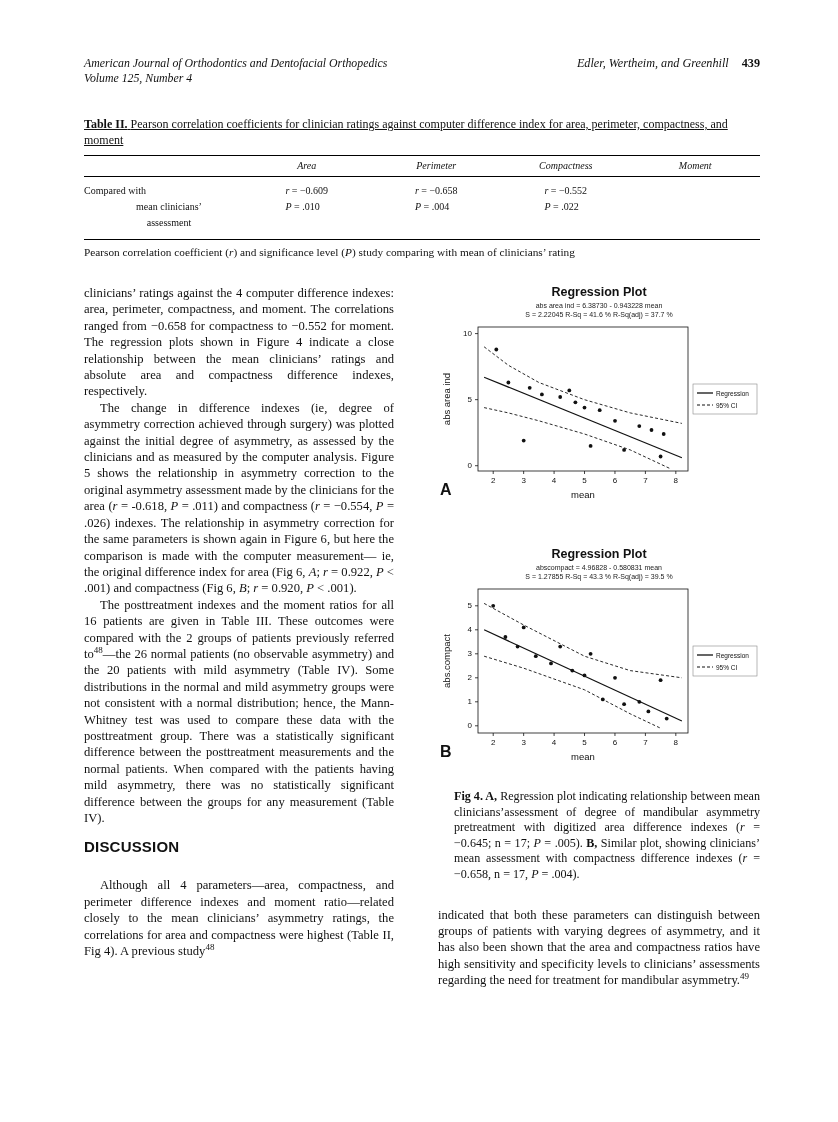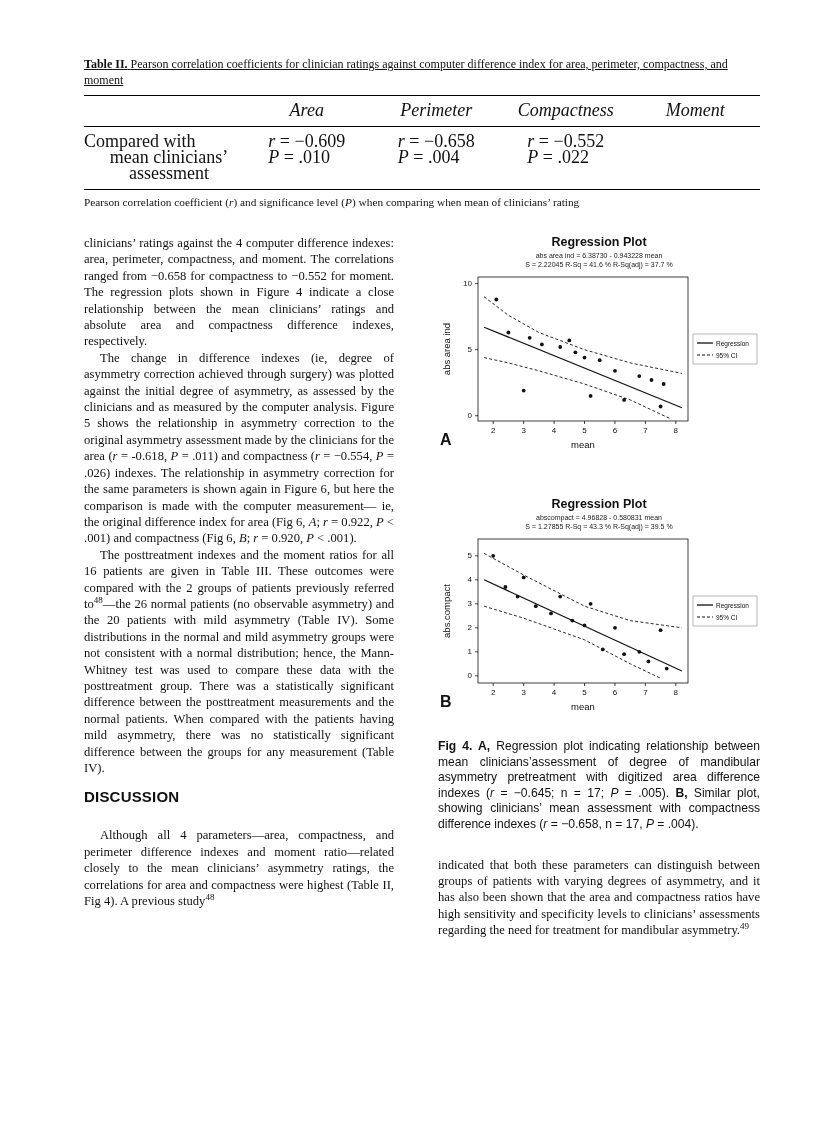--- a/index.html
+++ b/index.html
@@ -17,21 +17,21 @@
   .hdr{display:flex;justify-content:space-between;align-items:flex-start;margin-bottom:30px;}
   .hdr-left{font-style:italic;font-size:11.8px;line-height:15px;}
   .hdr-right{font-size:12.2px;white-space:nowrap;}
   .hdr-right .authors{font-style:italic;}
   .hdr-right .pagenum{font-weight:bold;margin-left:10px;}
 
   
   .tbl-caption{font-size:12px;line-height:16px;margin:0 0 7px 0;text-decoration:underline;}
   .tbl-caption .tbl-label{font-weight:bold;}
   .tbl-rule{border-top:1px solid #000;height:0;}
-  .tbl-grid{display:grid;grid-template-columns:158px 1fr 1fr 1fr 1fr;font-size:18px;}
+  .tbl-grid{display:grid;grid-template-columns:158px 1fr 1fr 1fr 1fr;font-size:10px;}
   .tbl-head{padding:4px 0 5px 0;}
   .tbl-head .hd{text-align:center;font-style:italic;}
   .tbl-body{padding:6px 0 8px 0;line-height:16px;}
   .tbl-body .lbl .ind{padding-left:12px;text-align:center;}
   .tbl-cell.val{text-align:center;}
   .valblock{display:inline-block;text-align:left;}
   .tbl-foot{font-size:11.3px;margin:6px 0 0 0;}
 
   
   .cols{display:flex;gap:44px;margin-top:27px;}
@@ -54,30 +54,40 @@
   svg text.axlab{font-size:9.5px;}
   svg text.leg{font-size:6.5px;}
   .panel-letter{
     position:absolute;left:2px;bottom:14px;
     font-family:"Liberation Sans","DejaVu Sans",sans-serif;
     font-weight:bold;font-size:16px;
   }
 
   
   .figcap{
-    font-family:Liberation Sans, sans-serif;
-    font-size:12.1px;line-height:15.6px;text-align:justify;margin:14px 0 0 0;
+    font-family:Liberation Serif, serif;
+    font-size:12.1px;line-height:15.6px;text-align:justify;margin:14px 0 0 16px;
   }
   .rightpara{margin-top:24px;}
 </style>
 </head>
 <body>
 
 <div class="page">
 
+  <div class="hdr">
+    <div class="hdr-left">
+      <div>American Journal of Orthodontics and Dentofacial Orthopedics</div>
+      <div>Volume 125, Number 4</div>
+    </div>
+    <div class="hdr-right">
+      <span class="authors">Edler, Wertheim, and Greenhill</span>
+      <span class="pagenum">439</span>
+    </div>
+  </div>
 
   <section>
     <p class="tbl-caption">
       <span class="tbl-label">Table II.</span>
       <span>Pearson correlation coefficients for clinician ratings against computer difference index for area, perimeter, compactness, and moment</span>
     </p>
     <div class="tbl">
       <div class="tbl-rule"></div>
       <div class="tbl-grid tbl-head">
         <div class="tbl-cell lbl"></div>
@@ -91,21 +101,21 @@
         <div class="tbl-cell lbl">
           <div>Compared with</div>
           <div class="ind">mean clinicians’</div>
           <div class="ind">assessment</div>
         </div>
         <div class="tbl-cell val"><div class="valblock"><div><span class="it">r</span><span> = −0.609</span></div><div><span class="it">P</span><span> = .010</span></div></div></div>
         <div class="tbl-cell val"><div class="valblock"><div><span class="it">r</span><span> = −0.658</span></div><div><span class="it">P</span><span> = .004</span></div></div></div>
         <div class="tbl-cell val"><div class="valblock"><div><span class="it">r</span><span> = −0.552</span></div><div><span class="it">P</span><span> = .022</span></div></div></div>
       </div>
       <div class="tbl-rule"></div>
-      <p class="tbl-foot"><span>Pearson correlation coefficient (</span><span class="it">r</span><span>) and significance level (</span><span class="it">P</span><span>) when comparing when mean of clinicians’ rating</span></p>
+      <p class="tbl-foot"><span>Pearson correlation coefficient (</span><span class="it">r</span><span>) and significance level (</span><span class="it">P</span><span>) study comparing with mean of clinicians’ rating</span></p>
     </div>
   </section>
 
   <div class="cols">
     <div class="col-left">
       <p class="bodytext"><span>clinicians’ ratings against the 4 computer difference indexes: area, perimeter, compactness, and moment. The correlations ranged from −0.658 for compactness to −0.552 for moment. The regression plots shown in Figure 4 indicate a close relationship between the mean clinicians’ ratings and absolute area and compactness difference indexes, respectively.</span></p>
       <p class="bodytext ind"><span>The change in difference indexes (ie, degree of asymmetry correction achieved through surgery) was plotted against the initial degree of asymmetry, as assessed by the clinicians and as measured by the computer analysis. Figure 5 shows the relationship in asymmetry correction to the original asymmetry assessment made by the clinicians for the area (</span><span class="it">r</span><span> = -0.618, </span><span class="it">P</span><span> = .011) and compactness (</span><span class="it">r</span><span> = −0.554, </span><span class="it">P</span><span> = .026) indexes. The relationship in asymmetry correction for the same parameters is shown again in Figure 6, but here the comparison is made with the computer measurement— ie, the original difference index for area (Fig 6, </span><span class="it">A</span><span>; </span><span class="it">r</span><span> = 0.922, </span><span class="it">P</span><span> &lt; .001) and compactness (Fig 6, </span><span class="it">B</span><span>; </span><span class="it">r</span><span> = 0.920, </span><span class="it">P</span><span> &lt; .001).</span></p>
       <p class="bodytext ind"><span>The posttreatment indexes and the moment ratios for all 16 patients are given in Table III. These outcomes were compared with the 2 groups of patients previously referred to</span><sup>48</sup><span>—the 26 normal patients (no observable asymmetry) and the 20 patients with mild asymmetry (Table IV). Some distributions in the normal and mild asymmetry groups were not consistent with a normal distribution; hence, the Mann-Whitney test was used to compare these data with the posttreatment group. There was a statistically significant difference between the posttreatment measurements and the normal patients. When compared with the patients having mild asymmetry, there was no statistically significant difference between the groups for any measurement (Table IV).</span></p>
       <h2 class="discussion">DISCUSSION</h2>
       <p class="bodytext ind"><span>Although all 4 parameters—area, compactness, and perimeter difference indexes and moment ratio—related closely to the mean clinicians’ asymmetry ratings, the correlations for area and compactness were highest (Table II, Fig 4). A previous study</span><sup>48</sup></p>

